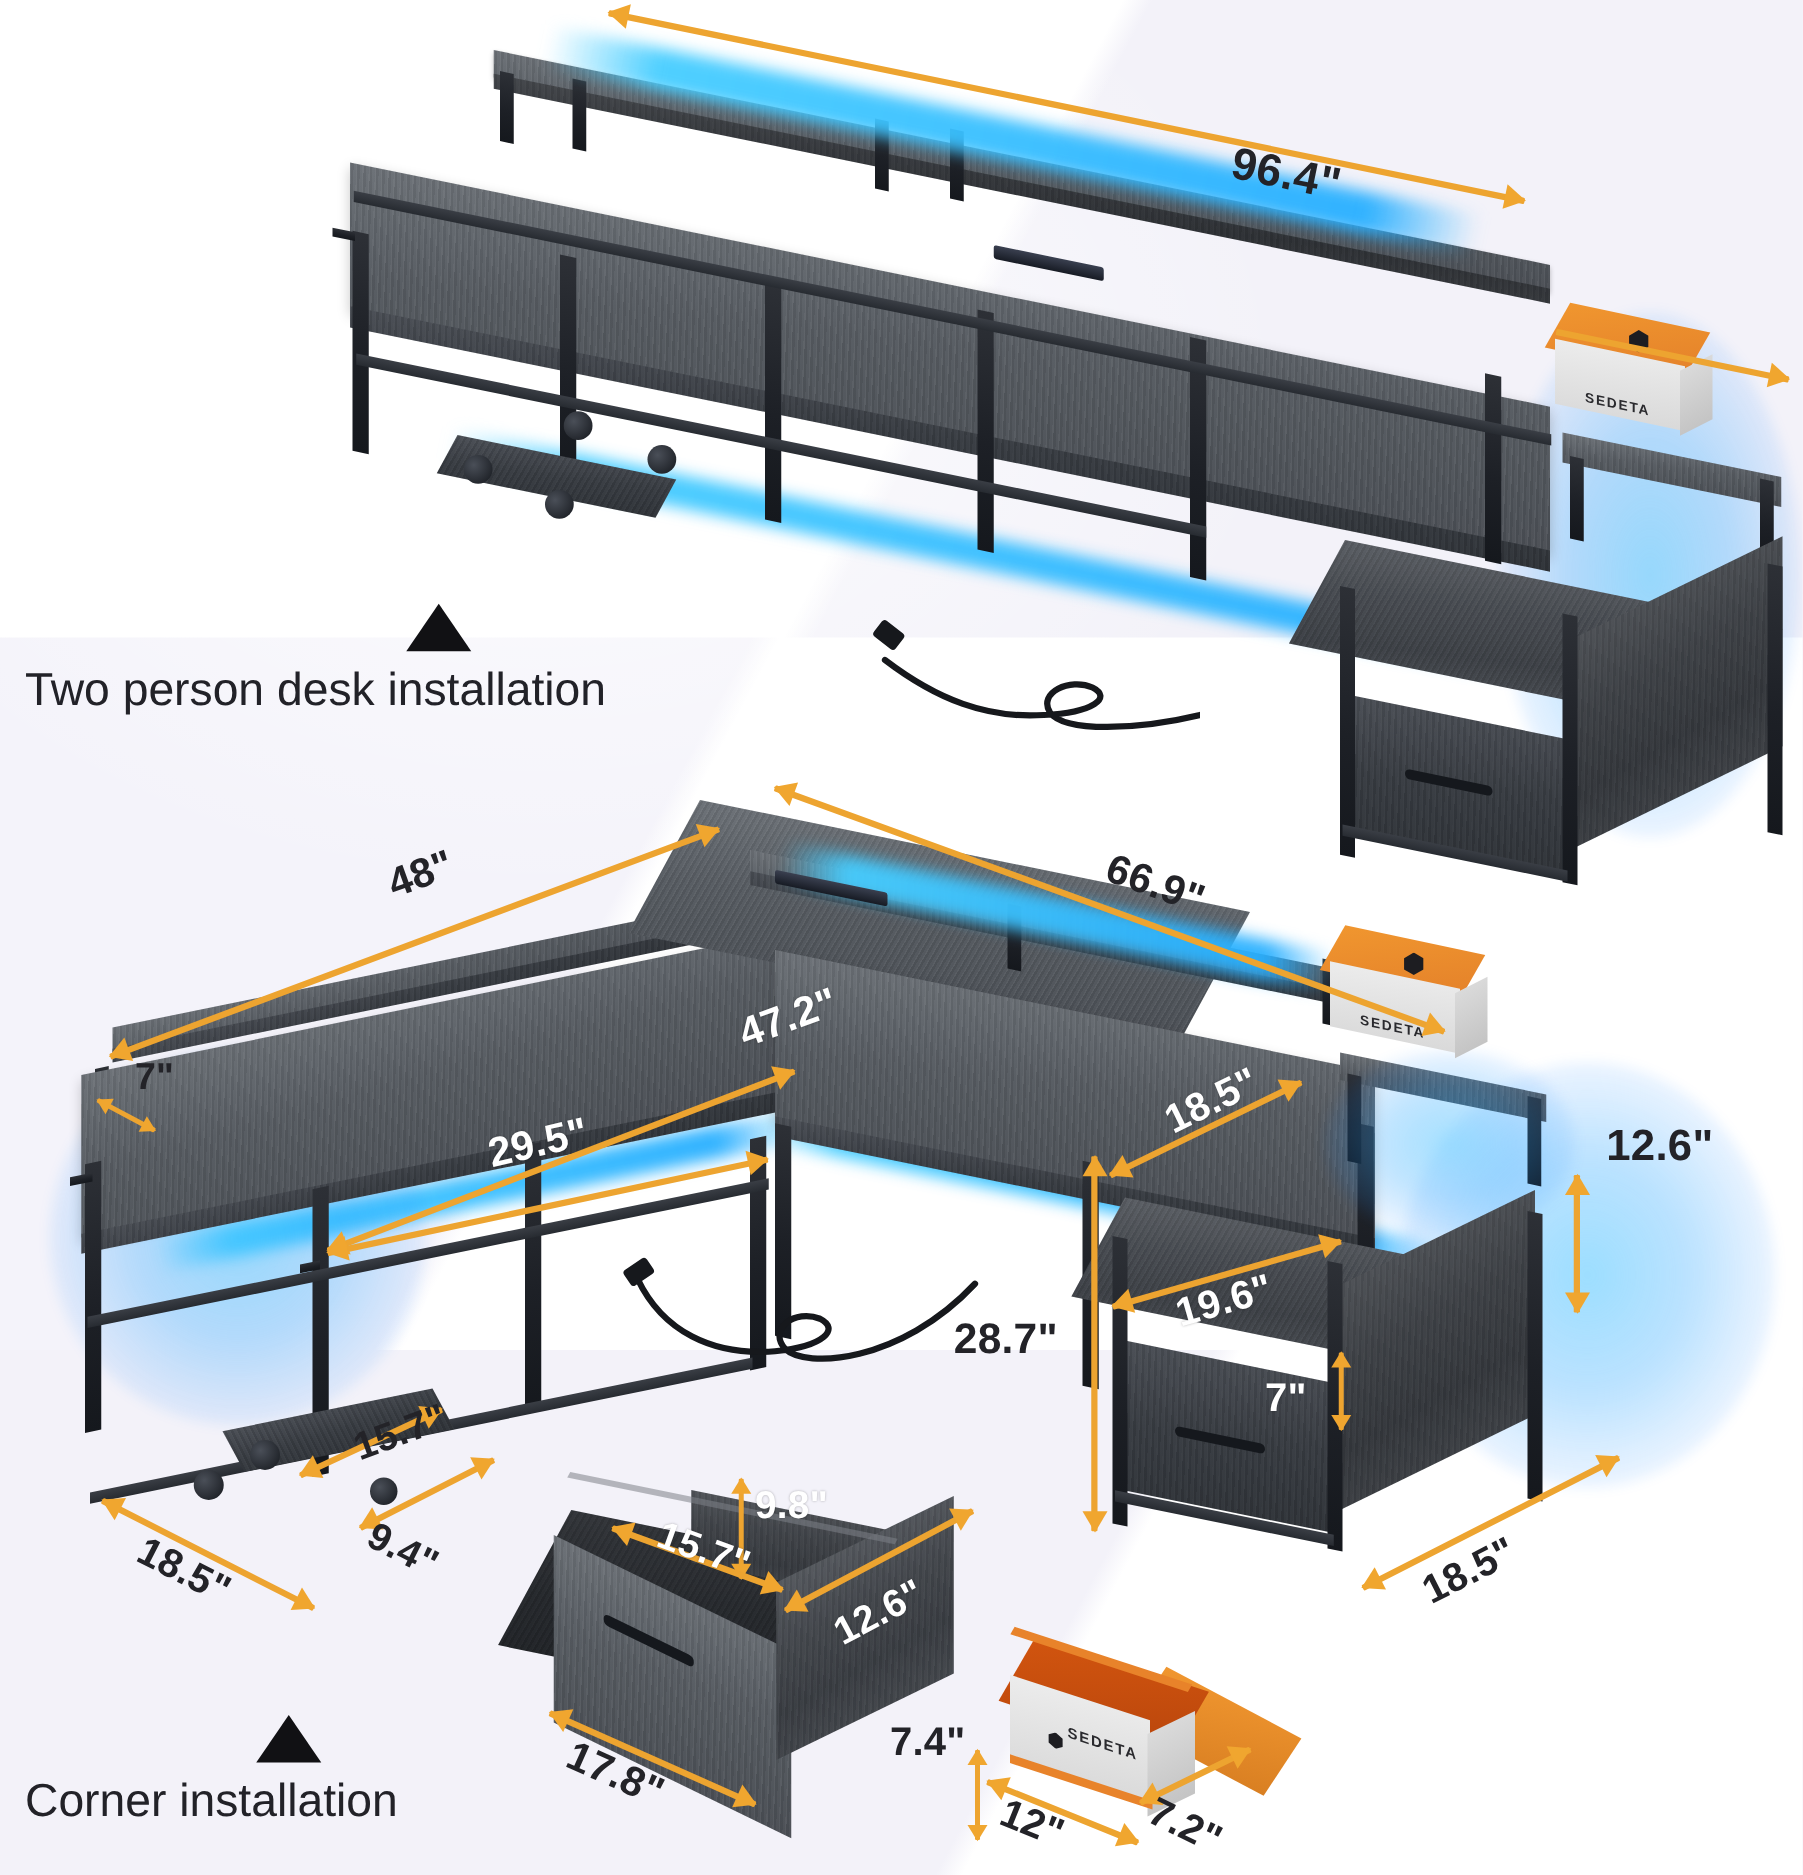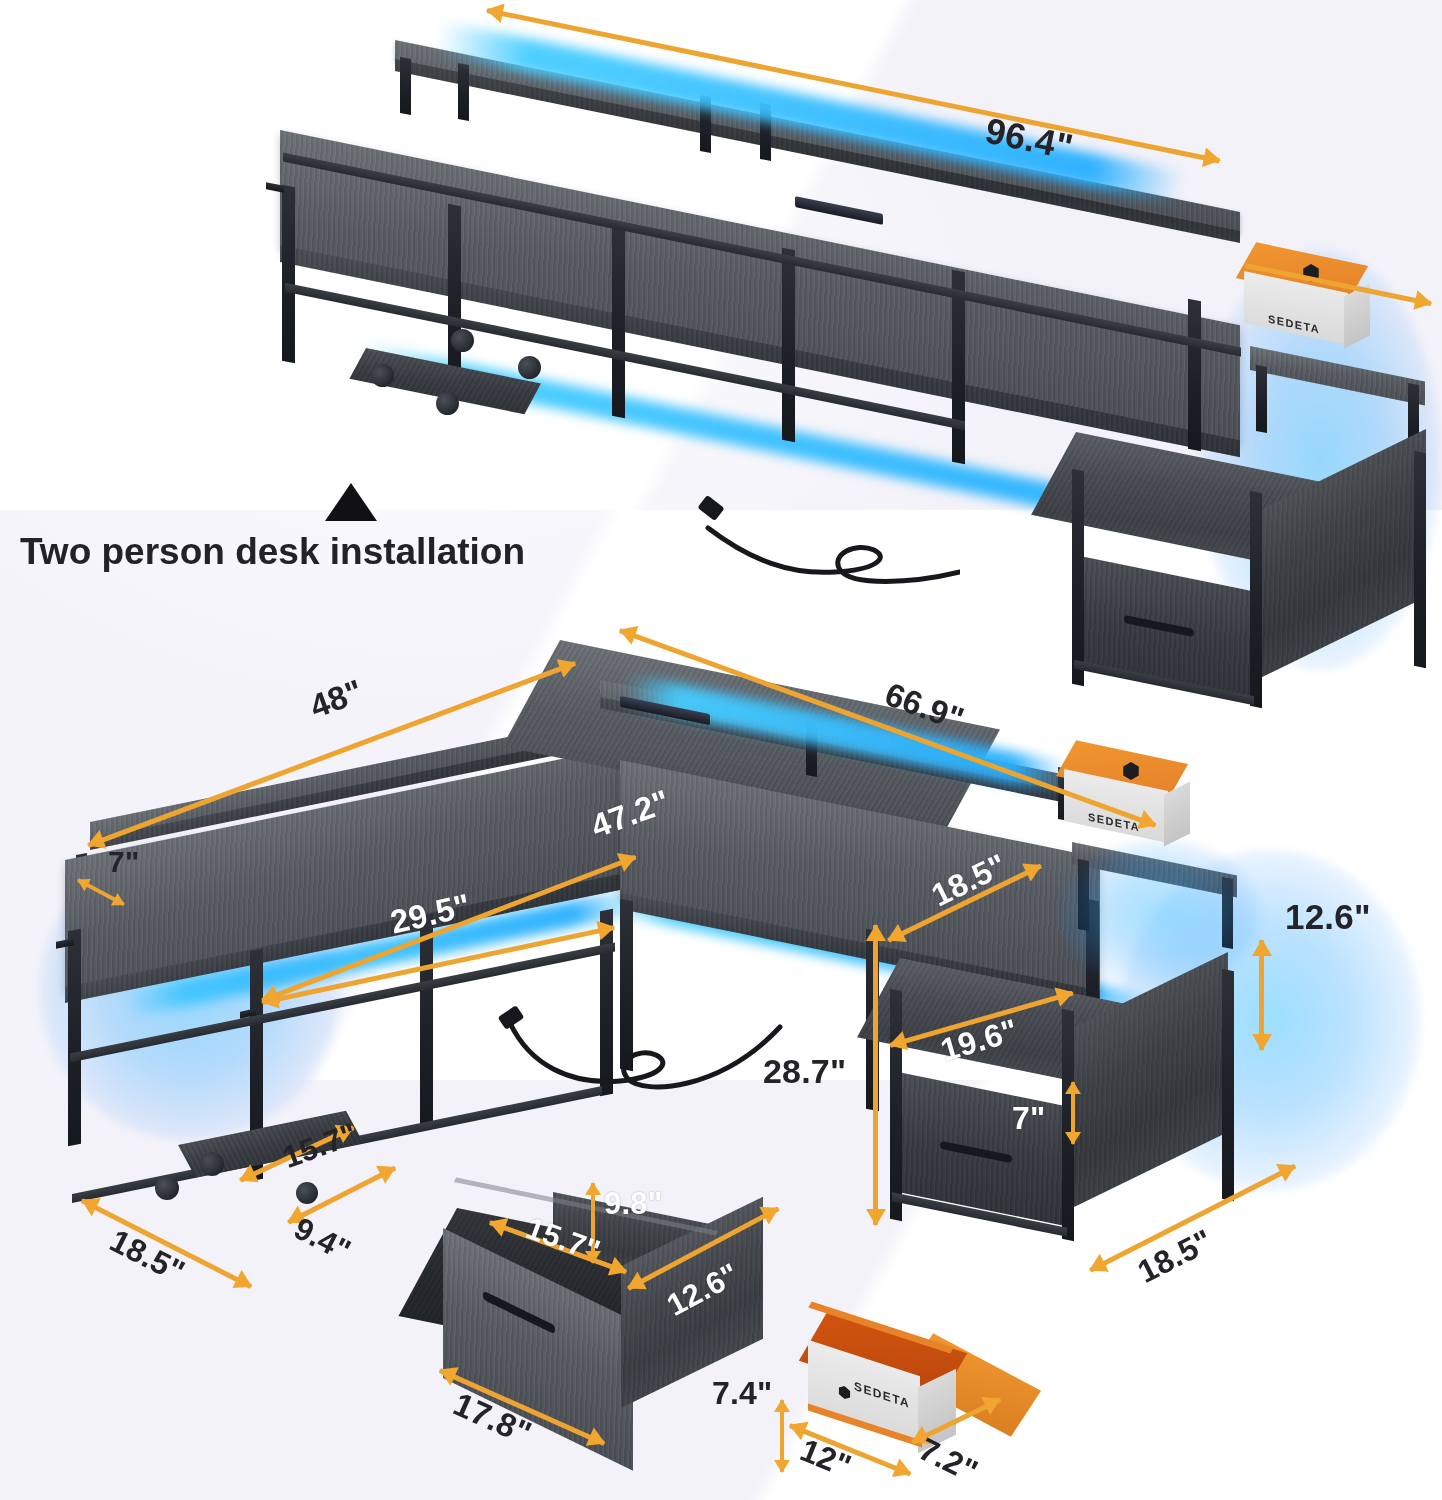--- a/index.html
+++ b/index.html
@@ -72,21 +72,21 @@
 
   .dimlabel{ position:absolute; white-space:nowrap; font-weight:700;
     letter-spacing:.2px; pointer-events:none; }
   .dimlabel.black{ color:#232328; }
   .dimlabel.white{ color:#ffffff; text-shadow:0 0 2px rgba(0,0,0,.30); }
 
   
   .caption{ position:absolute; }
   .caption .tri{ width:0;height:0;border-left:26px solid transparent;border-right:26px solid transparent;
     border-bottom:38px solid #111114; margin:0 auto; }
-  .caption .txt{ font-size:37px; font-weight:700; color:#222228; white-space:nowrap; margin-top:10px; }
+  .caption .txt{ font-size:37px; font-weight:400; color:#222228; white-space:nowrap; margin-top:10px; }
 
   
   .sedeta{ position:absolute; }
   .sedeta .lid{ position:absolute; background:linear-gradient(160deg,#f0962f,#e4812a); }
   .sedeta .front{ position:absolute; background:linear-gradient(175deg,#ececec,#d9d9d9); }
   .sedeta .side{ position:absolute; background:linear-gradient(175deg,#dadada,#c4c4c4); }
   .sedeta .brand{ position:absolute; font-size:11px; font-weight:700; color:#2a2a2e; letter-spacing:1.4px; }
   .sedeta .hex{ position:absolute; width:18px;height:18px;background:#1d1d21;
     clip-path:polygon(50% 0,93% 25%,93% 75%,50% 100%,7% 75%,7% 25%); }
 
@@ -488,14 +488,18 @@
   </div>
   <div class="dimlabel black" style="left:800px; top:1440px; font-size:32px; transform:rotate(22deg);">12"</div>
 
   <div class="dimline" style="left:912px; top:1442px; width:98px; transform:rotate(-26deg);">
     <div class="bar"></div>
       <div class="head start"></div>
       <div class="head end"></div>
   </div>
   <div class="dimlabel black" style="left:918px; top:1442px; font-size:32px; transform:rotate(26deg);">7.2"</div>
 
+  <div class="caption" style="left:20px;top:1372px;">
+    <div class="tri" style="margin-left:185px;"></div>
+    <div class="txt">Corner installation</div>
+  </div>
 
 </div>
 
 </body></html>

